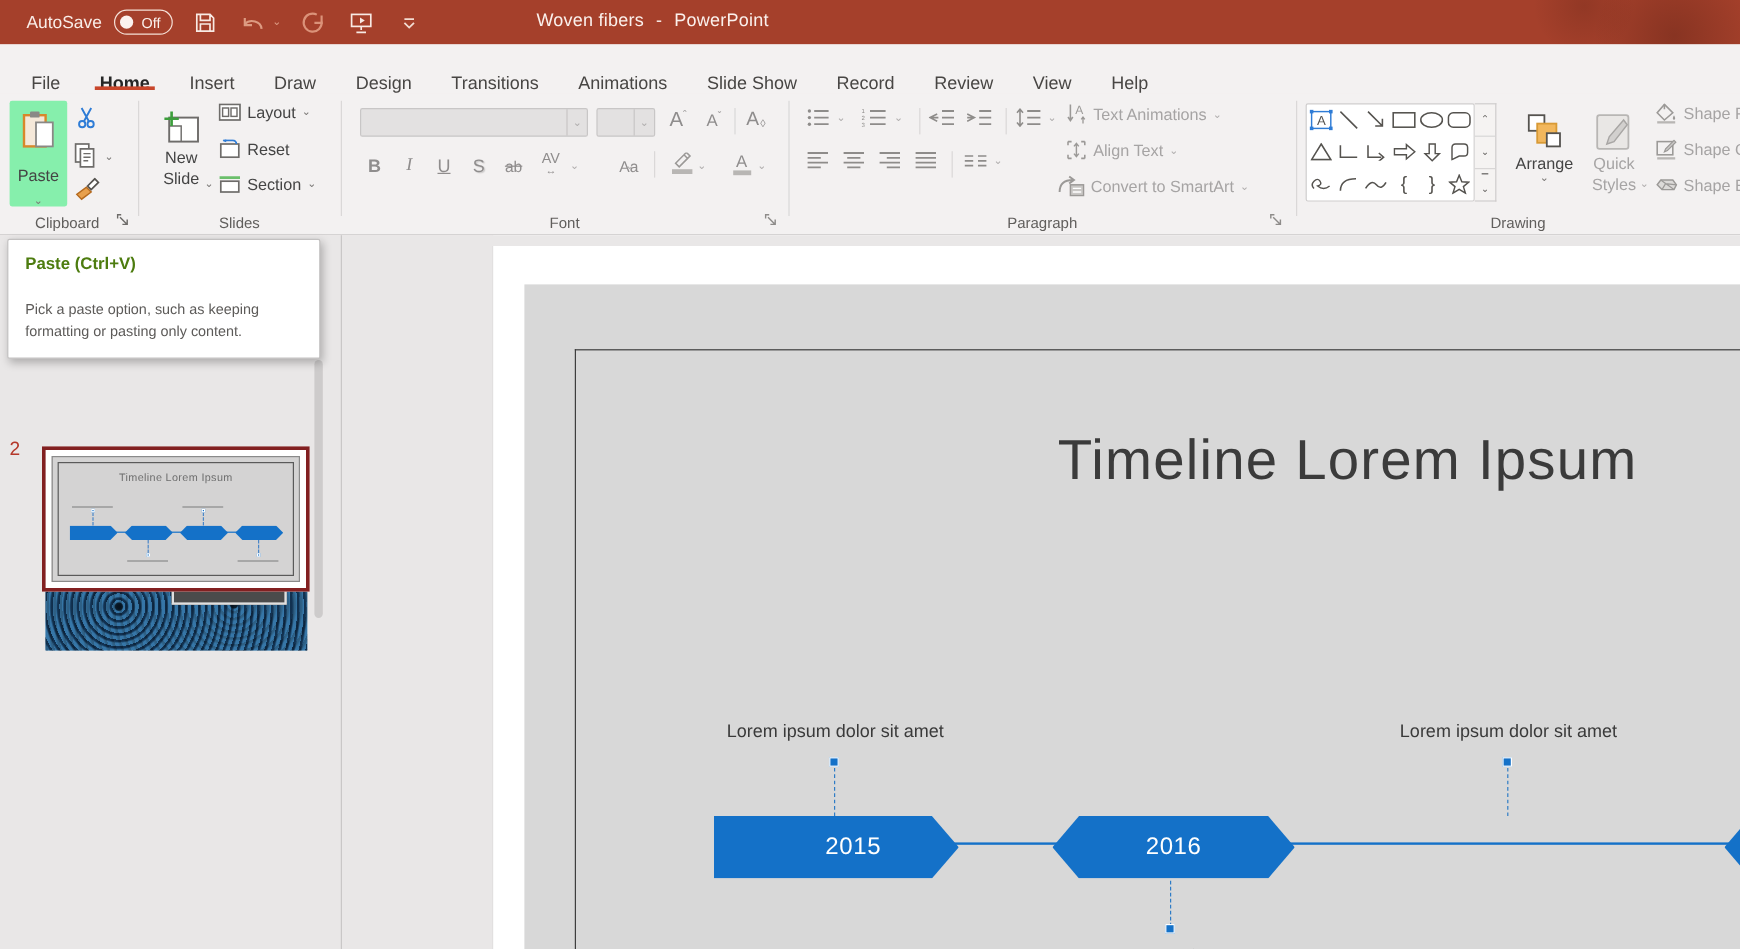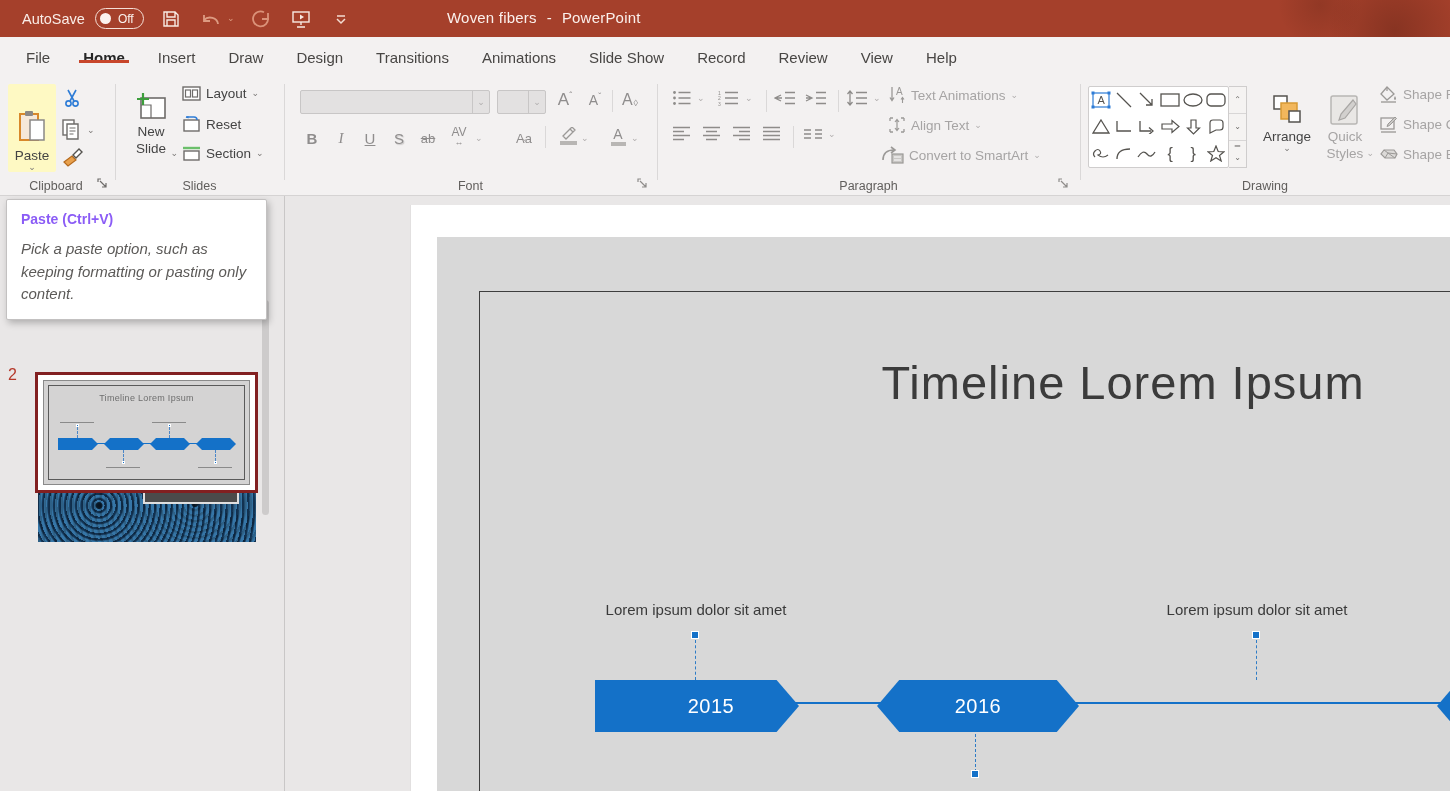--- a/index.html
+++ b/index.html
@@ -19,21 +19,21 @@
   .toggle-dot { width:11px; height:11px; border-radius:50%; background:#FBF2EE; }
   .toggle-text { font-size:12px; color:#FBF2EE; }
   .qat-btn { width:26px; height:26px; margin-left:14px; display:flex; align-items:center; justify-content:center; }
   .doc-title { position:absolute; left:443px; top:9px; font-size:15px; color:#FBF0EC; letter-spacing:.2px; white-space:nowrap; }
   .doc-title span { margin:0 4px; }
   #searchbox { left:733px; top:4px; width:462px; height:28px; background:#F5C7B5; border-radius:2px;
     display:flex; align-items:center; padding-left:58px; gap:14px; }
   #searchbox .ph { font-size:14px; color:#3F3A38; }
 
   
-  #tabsrow { left:0; top:37px; width:1450px; height:41px; background:#F3F1F1; display:flex; align-items:center; padding-left:12px; }
+  #tabsrow { left:0; top:37px; width:1450px; height:41px; background:#F3F1F1; display:flex; align-items:flex-end; padding-left:12px; }
   .tab { font-size:15px; color:#484644; display:flex; align-items:center; padding:0 14px; margin-right:5px; cursor:default; }
   .tab.active { color:#262626; font-weight:bold; position:relative; }
   .tab.active::after { content:""; position:absolute; left:10px; right:10px; bottom:3px; height:3px; background:#C8462B; }
 
   
   #ribbon { left:0; top:78px; width:1450px; height:118px; background:#F3F1F1; border-bottom:1px solid #D5D3D3; }
   .gdiv { position:absolute; top:6px; height:96px; width:1px; background:#DAD8D8; }
   .glabel { position:absolute; top:101px; font-size:12.5px; color:#605E5C; text-align:center; }
   .launcher { position:absolute; top:100px; width:15px; height:15px; }
   .rtext { font-size:13.5px; color:#444; }
@@ -92,22 +92,22 @@
   .mini-hex { position:absolute; top:57px; width:40px; height:12px; background:#1471C8; }
   .mini-dash { position:absolute; width:0; border-left:1px dashed #4A86C8; }
   .mini-lbl { position:absolute; height:1px; background:#8A8A8A; }
   .mini-sq { position:absolute; width:3px; height:3px; background:#1471C8; border:.5px solid #fff; }
   #slide-number { left:8px; top:170px; font-size:16px; color:#B5382A; }
   #panel-scrollbar { left:262px; top:104px; width:7px; height:215px; background:#CDCBCB; border-radius:4px; }
 
   
   #tooltip { left:6px; top:199px; width:261px; background:#FFFFFF; border:1px solid #C3C1C1; border-radius:2px;
     box-shadow:2px 3px 7px rgba(0,0,0,.25); padding:11px 14px 13px; z-index:50; }
-  #tooltip h4 { font-size:14px; color:#8b5cf6; margin-bottom:11px; }
-  #tooltip p { font-size:15px; color:#5C5A58; line-height:1.5;font-style:italic; }
+  #tooltip h4 { font-size:14px; color:#4d7c0f; margin-bottom:22px; }
+  #tooltip p { font-size:12px; color:#5C5A58; line-height:1.5; }
 
   svg { display:block; }
 </style>
 </head>
 <body>
 
 <div id="app">
 
   <div id="titlebar" class="abs">
     <div class="qat">
@@ -160,21 +160,21 @@
     <div class="tab">Animations</div>
     <div class="tab">Slide Show</div>
     <div class="tab">Record</div>
     <div class="tab">Review</div>
     <div class="tab">View</div>
     <div class="tab">Help</div>
   </div>
 
   <div id="ribbon" class="abs">
 
-    <div class="bigbtn" style="left:8px; top:6px; width:48px; height:88px; background:#fef9c3; border-radius:2px; justify-content:flex-end; padding-top:8px;">
+    <div class="bigbtn" style="left:8px; top:6px; width:48px; height:88px; background:#86efac; border-radius:2px; justify-content:space-between; padding-top:8px;">
       <svg width="30" height="34" viewBox="0 0 30 34">
         <rect x="3" y="4" width="18" height="26" fill="#F5E8D9" stroke="#D8882B" stroke-width="2"></rect>
         <rect x="8" y="1" width="8" height="5" rx="1" fill="#8A8886"></rect>
         <rect x="13" y="10" width="14" height="20" fill="#FFFFFF" stroke="#8A8886" stroke-width="1.5"></rect>
       </svg>
       <span class="rtext" style="margin-top:4px;">Paste</span>
       <span class="chev">⌄</span>
     </div>
     <div class="rowbtn" style="left:62px; top:10px;">
       <svg width="20" height="20" viewBox="0 0 20 20">

